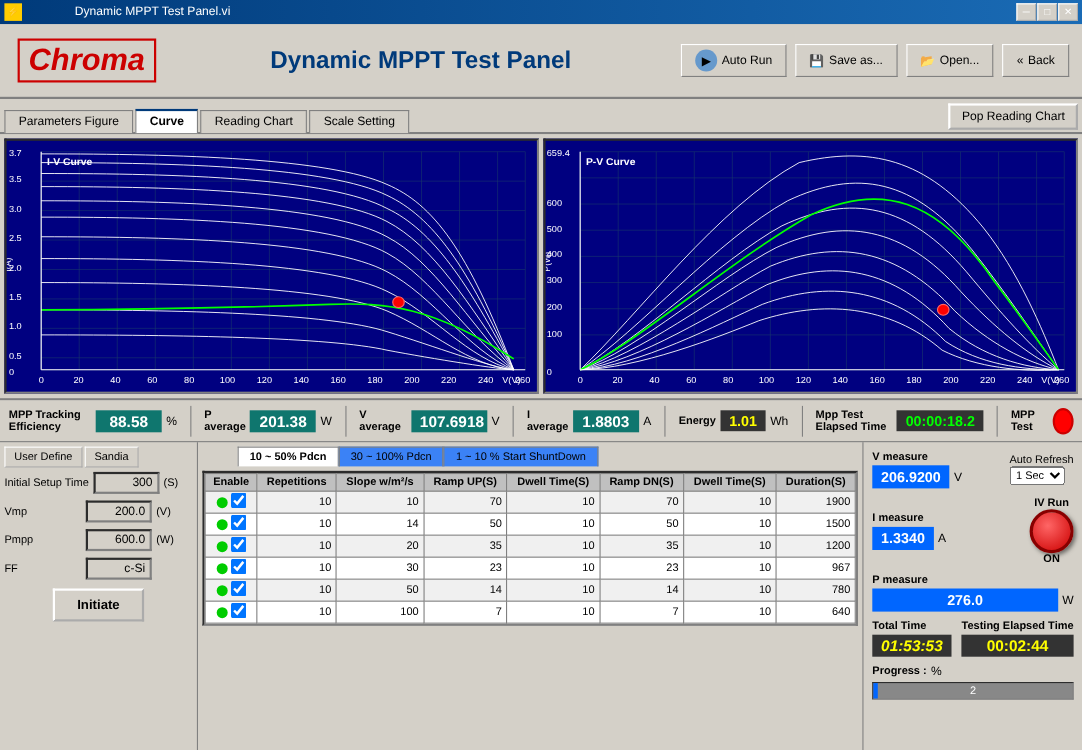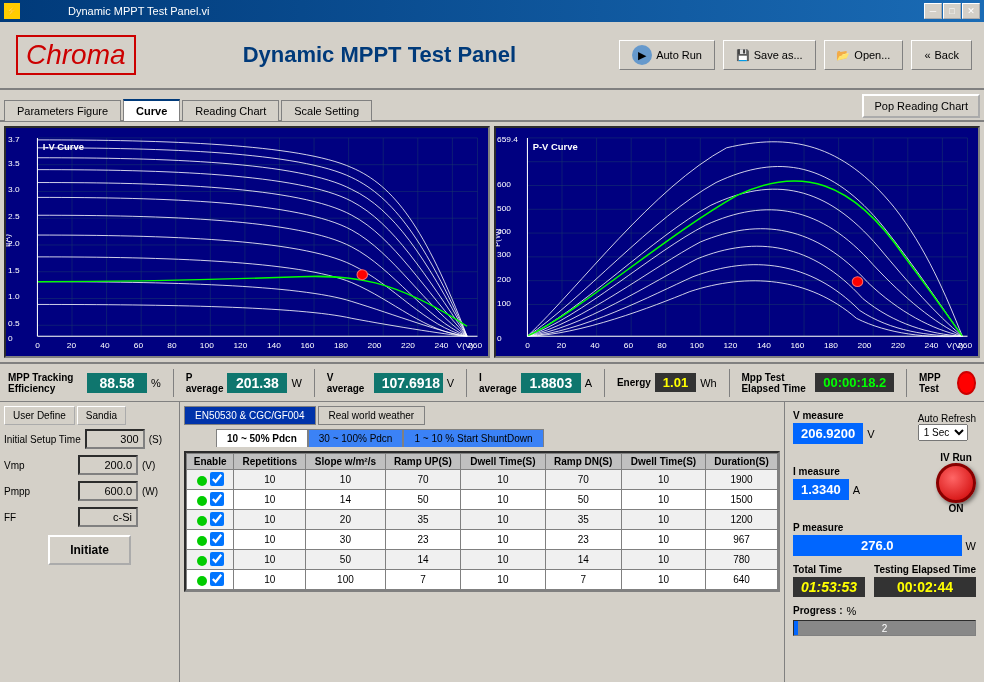--- a/index.html
+++ b/index.html
@@ -6,21 +6,21 @@
     body { font-family: Arial, sans-serif; font-size: 11px; background: #c0c0c0; width: 984px; height: 682px; overflow: hidden; }
     
     
     .title-bar { background: linear-gradient(to right, #003a7a, #1a6bb5); height: 22px; display: flex; align-items: center; padding: 0 4px; color: white; font-size: 11px; }
     .title-bar-icon { width: 16px; height: 16px; background: #ffcc00; margin-right: 4px; font-size: 9px; display: flex; align-items: center; justify-content: center; }
     .title-bar-title { flex: 1; padding-left: 44px; }
 
     
     .main-header { background: #d4d0c8; height: 68px; display: flex; align-items: center; border-bottom: 2px solid #808080; }
     .logo-area { padding: 4px 16px; }
-    .logo-text { font-size: 28px; font-weight: normal; color: #cc0000; font-style: italic; border: 2px solid #cc0000; padding: 2px 8px; }
+    .logo-text { font-size: 28px; font-weight: bold; color: #cc0000; font-style: italic; border: 2px solid #cc0000; padding: 2px 8px; }
     .header-title { flex: 1; text-align: center; font-size: 22px; font-weight: bold; color: #003a7a; }
     .header-buttons { display: flex; gap: 8px; padding: 0 12px; }
     .header-btn { background: #d4d0c8; border: 1px solid #808080; border-top-color: #ffffff; border-left-color: #ffffff; padding: 4px 12px; cursor: pointer; font-size: 11px; display: flex; align-items: center; gap: 4px; }
     .btn-icon { width: 20px; height: 20px; background: #6699cc; border-radius: 50%; display: flex; align-items: center; justify-content: center; }
 
     
     .tab-bar { background: #d4d0c8; padding: 4px 4px 0; display: flex; align-items: flex-end; border-bottom: 2px solid #808080; }
     .tab { padding: 4px 12px; background: #d4d0c8; border: 1px solid #808080; border-bottom: none; cursor: pointer; font-size: 11px; margin-right: 2px; position: relative; top: 1px; }
     .tab.active { background: #ffffff; border-top: 2px solid #003a7a; font-weight: bold; z-index: 1; }
     .tab-spacer { flex: 1; }
@@ -63,21 +63,21 @@
     .profile-tabs { display: flex; gap: 2px; margin-bottom: 4px; }
     .profile-tab { padding: 3px 10px; background: #d4d0c8; border: 1px solid #808080; cursor: pointer; font-size: 10px; }
     .profile-tab.active { background: #0033aa; color: white; }
     
     .subtab-bar2 { display: flex; gap: 0; margin-bottom: 4px; padding-left: 32px; }
     .subtab2 { padding: 3px 10px; background: #3b82f6; border: 1px solid #808080; cursor: pointer; font-size: 10px; border-bottom: none; }
     .subtab2.active { background: white; font-weight: bold; }
 
     .data-table { width: 100%; border-collapse: collapse; font-size: 10px; }
     .data-table th { background: #c0c0c0; border: 1px solid #808080; padding: 2px 4px; text-align: center; font-size: 10px; }
-    .data-table td { border: 1px solid #808080; padding: 1px 4px; text-align: center; height: 20px; }
+    .data-table td { border: 1px solid #808080; padding: 1px 4px; text-align: right; height: 20px; }
     .table-header-row { background: #d4d0c8; }
     .green-dot { width: 10px; height: 10px; background: #00cc00; border-radius: 50%; display: inline-block; }
     .checkbox { width: 14px; height: 14px; }
 
     
     .right-panel { width: 200px; border-left: 1px solid #808080; padding: 8px; display: flex; flex-direction: column; gap: 8px; }
     .measure-label { font-size: 10px; font-weight: bold; color: #000; margin-bottom: 2px; }
     .measure-value { background: #0066ff; color: white; font-size: 16px; font-weight: bold; padding: 3px 8px; text-align: center; width: 100%; }
     .measure-unit { font-size: 11px; }
     .auto-refresh { font-size: 10px; }
@@ -407,28 +407,20 @@
       <div class="param-row">
         <span class="param-label">FF</span>
         <input class="param-input" type="text" value="c-Si" style="">
       </div>
 
       <button class="initiate-btn">Initiate</button>
     </div>
 
     <div class="center-panel">
 
-      <div class="profile-tabs">
-        <div class="profile-tab active">
-          <span>EN50530 &amp; CGC/GF004</span>
-        </div>
-        <div class="profile-tab">
-          <span>Real world weather</span>
-        </div>
-      </div>
 
       <div class="subtab-bar2">
         <div class="subtab2 active">
           <span>10 ~ 50% Pdcn</span>
         </div>
         <div class="subtab2">
           <span>30 ~ 100% Pdcn</span>
         </div>
         <div class="subtab2">
           <span>1 ~ 10 % Start ShuntDown</span>

